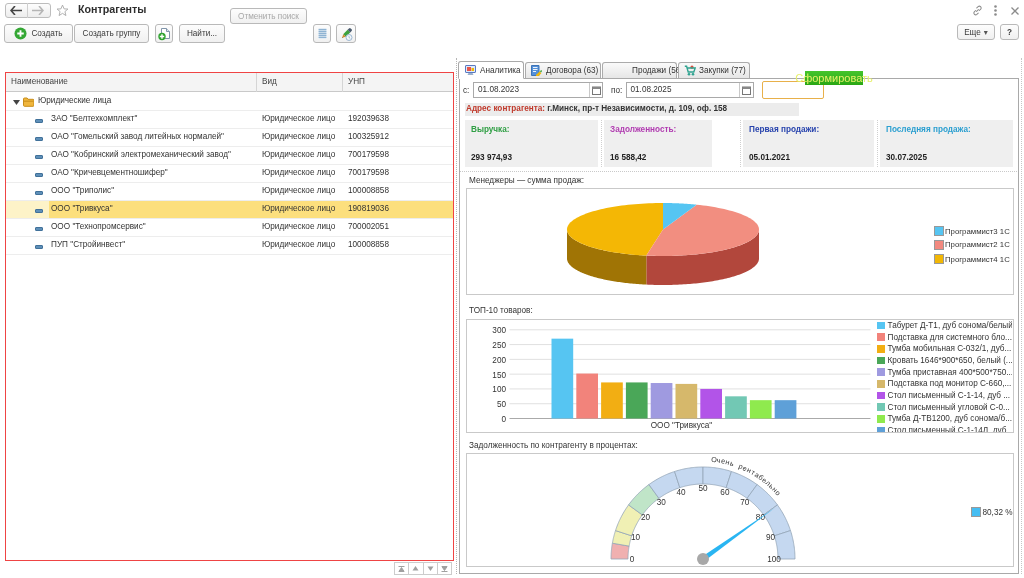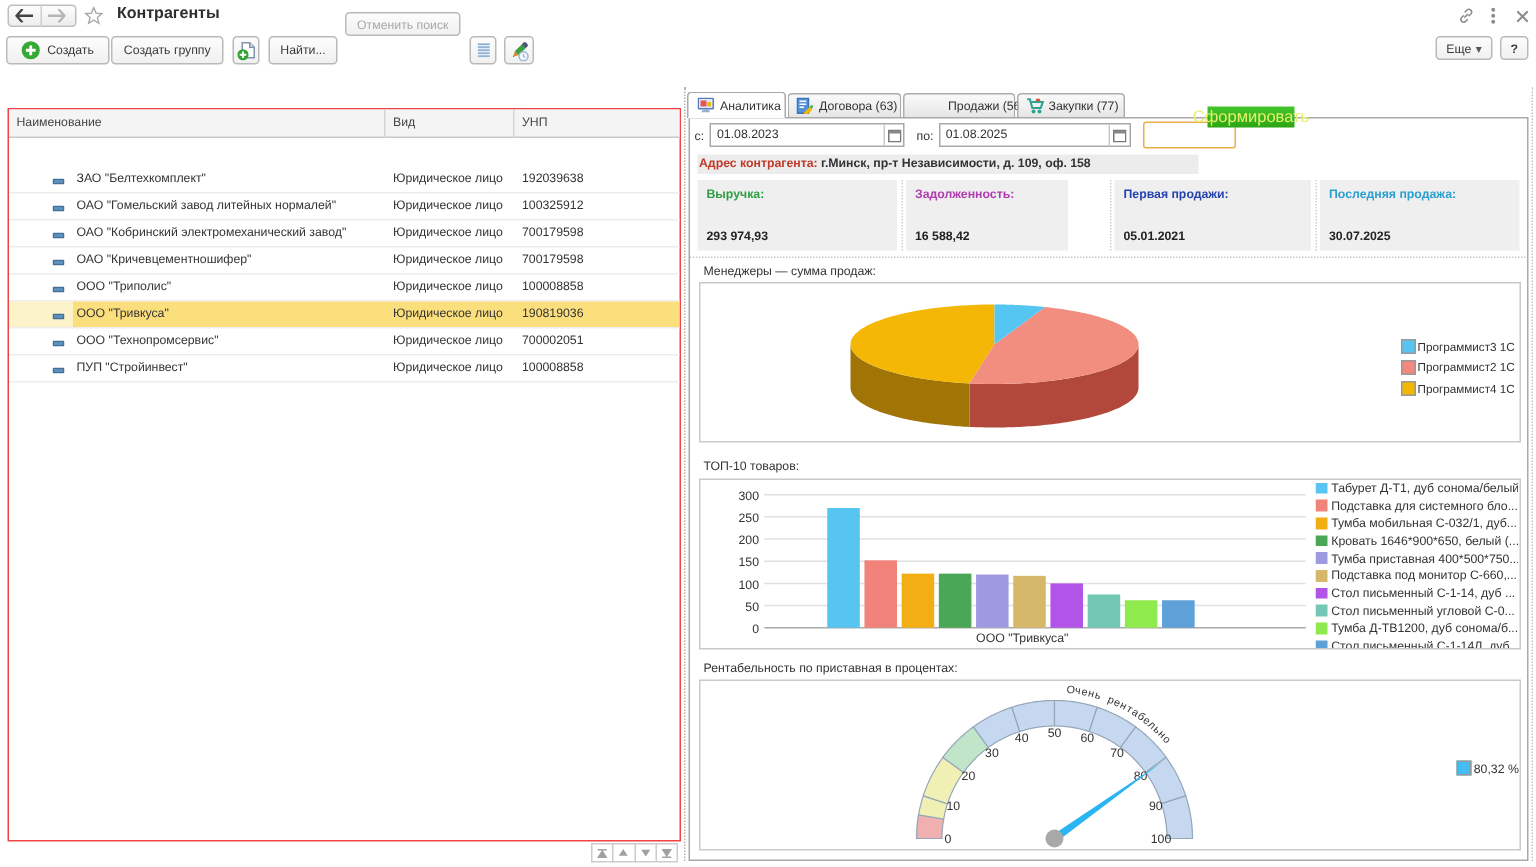--- a/index.html
+++ b/index.html
@@ -74,20 +74,30 @@
 
 <div class="abs" style="left:5px;top:72px;width:449px;height:489px;border:1px solid #ef4444;background:#fff;">
 
   <div class="abs" style="left:0;top:0;width:447px;height:19px;background:#f4f4f4;border-bottom:1px solid #c9c9c9;"></div>
   <div class="abs" style="left:5px;top:4px;color:#444;">Наименование</div>
   <div class="abs" style="left:256px;top:4px;color:#444;">Вид</div>
   <div class="abs" style="left:342px;top:4px;color:#444;">УНП</div>
   <div class="abs" style="left:250px;top:0;width:1px;height:19px;background:#d5d5d5;"></div>
   <div class="abs" style="left:336px;top:0;width:1px;height:19px;background:#d5d5d5;"></div>
 
+  <div class="abs" style="left:0;top:20px;width:447px;height:18px;border-bottom:1px solid #ededed;">
+    <svg class="abs" style="left:7px;top:7px;" width="7" height="5" viewBox="0 0 7 5">
+        <path d="M0 0 h7 l-3.5 5 z" fill="#444"></path>
+      </svg>
+    <svg class="abs" style="left:17px;top:4px;" width="11" height="10" viewBox="0 0 11 10">
+        <path d="M0.5 2 a1 1 0 0 1 1-1 h2.6 l0.9 1.3 h5 a1 1 0 0 1 1 1 v5 a1 1 0 0 1 -1 1 h-8.5 a1 1 0 0 1 -1-1 z" fill="#f0b63d" stroke="#c78d1b"></path>
+        <path d="M0.5 4.2 h10" stroke="#c78d1b"></path>
+      </svg>
+    <div class="abs" style="left:32px;top:3px;">Юридические лица</div>
+  </div>
   <div class="abs" style="left:0;top:38px;width:447px;height:18px;border-bottom:1px solid #ededed;">
     <svg class="abs" style="left:29px;top:7.5px;" width="8" height="4" viewBox="0 0 8 4">
         <rect x="0.5" y="0.5" width="7" height="3" rx="0.5" fill="#5e8fb8" stroke="#41719a"></rect>
       </svg>
     <div class="abs" style="left:45px;top:3px;">ЗАО "Белтехкомплект"</div>
     <div class="abs" style="left:256px;top:3px;">Юридическое лицо</div>
     <div class="abs" style="left:342px;top:3px;">192039638</div>
   </div>
   <div class="abs" style="left:0;top:56px;width:447px;height:18px;border-bottom:1px solid #ededed;">
     <svg class="abs" style="left:29px;top:7.5px;" width="8" height="4" viewBox="0 0 8 4">
@@ -345,21 +355,21 @@
 <div class="abs" style="left:410px;top:93.9px;width:135px;height:10px;overflow:hidden;display:flex;align-items:center;">
       <div style="width:7.5px;height:7.5px;background:#8fea4e;flex:none;"></div>
       <span style="margin-left:3px;white-space:nowrap;">Тумба Д-ТВ1200, дуб сонома/б...</span>
     </div>
 <div class="abs" style="left:410px;top:105.5px;width:135px;height:10px;overflow:hidden;display:flex;align-items:center;">
       <div style="width:7.5px;height:7.5px;background:#5ea0d8;flex:none;"></div>
       <span style="margin-left:3px;white-space:nowrap;">Стол письменный С-1-14Л, дуб...</span>
     </div>
 </div>
 
-<div class="abs" style="left:469px;top:441px;">Рентабельность по приставная в процентах:</div>
+<div class="abs" style="left:469px;top:441px;">Задолженность по контрагенту в процентах:</div>
 <div class="abs" style="left:466px;top:453px;width:548px;height:114px;border:1px solid #c9c9c9;overflow:hidden;">
   <svg class="abs" style="left:0;top:0;" width="546" height="112" viewBox="0 0 546 112">
       <path d="M144.00,105.00 L144.00,104.34 L144.01,103.68 L144.02,103.01 L144.04,102.35 L144.06,101.69 L144.09,101.03 L144.12,100.37 L144.15,99.70 L144.19,99.04 L144.24,98.38 L144.29,97.72 L144.34,97.06 L144.40,96.40 L144.47,95.74 L144.54,95.08 L144.61,94.43 L144.69,93.77 L144.77,93.11 L144.86,92.45 L144.95,91.80 L145.05,91.14 L145.15,90.49 L145.26,89.84 L145.37,89.18 L162.12,92.11 L162.03,92.64 L161.94,93.17 L161.86,93.70 L161.78,94.24 L161.70,94.77 L161.63,95.31 L161.56,95.84 L161.50,96.38 L161.44,96.92 L161.38,97.45 L161.33,97.99 L161.28,98.53 L161.24,99.07 L161.19,99.61 L161.16,100.14 L161.12,100.68 L161.10,101.22 L161.07,101.76 L161.05,102.30 L161.03,102.84 L161.02,103.38 L161.01,103.92 L161.00,104.46 L161.00,105.00 Z" fill="#f0b0b0" stroke="#94a6b8" stroke-width="0.8"></path>
 <path d="M145.37,89.18 L145.46,88.65 L145.56,88.12 L145.66,87.58 L145.77,87.05 L145.88,86.52 L145.99,85.99 L146.10,85.46 L146.22,84.93 L146.34,84.40 L146.46,83.87 L146.58,83.35 L146.71,82.82 L146.85,82.30 L146.98,81.77 L147.12,81.25 L147.26,80.72 L147.41,80.20 L147.55,79.68 L147.70,79.16 L147.86,78.64 L148.01,78.12 L148.17,77.60 L148.34,77.09 L148.50,76.57 L164.67,81.82 L164.54,82.24 L164.40,82.67 L164.27,83.09 L164.14,83.51 L164.02,83.93 L163.90,84.36 L163.78,84.78 L163.66,85.21 L163.54,85.64 L163.43,86.06 L163.32,86.49 L163.21,86.92 L163.11,87.35 L163.00,87.78 L162.90,88.21 L162.81,88.64 L162.71,89.07 L162.62,89.50 L162.53,89.94 L162.44,90.37 L162.36,90.80 L162.27,91.24 L162.19,91.67 L162.12,92.11 Z" fill="#f0f0b4" stroke="#94a6b8" stroke-width="0.8"></path>
 <path d="M148.50,76.57 L148.88,75.43 L149.28,74.29 L149.69,73.16 L150.11,72.03 L150.55,70.91 L151.00,69.79 L151.47,68.68 L151.95,67.58 L152.45,66.48 L152.96,65.39 L153.49,64.31 L154.03,63.23 L154.58,62.16 L155.15,61.10 L155.73,60.05 L156.33,59.00 L156.93,57.96 L157.56,56.93 L158.19,55.91 L158.84,54.89 L159.50,53.89 L160.18,52.89 L160.87,51.90 L161.57,50.92 L175.32,60.92 L174.75,61.71 L174.19,62.52 L173.64,63.33 L173.10,64.15 L172.57,64.98 L172.05,65.81 L171.54,66.65 L171.05,67.50 L170.56,68.35 L170.09,69.21 L169.63,70.08 L169.17,70.95 L168.73,71.83 L168.31,72.71 L167.89,73.60 L167.48,74.49 L167.09,75.39 L166.71,76.30 L166.34,77.21 L165.98,78.12 L165.64,79.04 L165.30,79.96 L164.98,80.89 L164.67,81.82 Z" fill="#f0f0b4" stroke="#94a6b8" stroke-width="0.8"></path>
 <path d="M161.57,50.92 L162.28,49.95 L163.01,48.99 L163.75,48.04 L164.50,47.10 L165.27,46.17 L166.04,45.25 L166.83,44.34 L167.63,43.44 L168.44,42.55 L169.27,41.67 L170.10,40.80 L170.95,39.95 L171.80,39.10 L172.67,38.27 L173.55,37.44 L174.44,36.63 L175.34,35.83 L176.25,35.04 L177.17,34.27 L178.10,33.50 L179.04,32.75 L179.99,32.01 L180.95,31.28 L181.92,30.57 L191.92,44.32 L191.13,44.91 L190.34,45.50 L189.57,46.10 L188.80,46.71 L188.04,47.34 L187.29,47.97 L186.55,48.61 L185.82,49.26 L185.09,49.93 L184.37,50.60 L183.67,51.28 L182.97,51.97 L182.28,52.67 L181.60,53.37 L180.93,54.09 L180.26,54.82 L179.61,55.55 L178.97,56.29 L178.34,57.04 L177.71,57.80 L177.10,58.57 L176.50,59.34 L175.91,60.13 L175.32,60.92 Z" fill="#c0e5c8" stroke="#94a6b8" stroke-width="0.8"></path>
 <path d="M181.92,30.57 L182.90,29.87 L183.89,29.18 L184.89,28.50 L185.89,27.84 L186.91,27.19 L187.93,26.56 L188.96,25.93 L190.00,25.33 L191.05,24.73 L192.10,24.15 L193.16,23.58 L194.23,23.03 L195.31,22.49 L196.39,21.96 L197.48,21.45 L198.58,20.95 L199.68,20.47 L200.79,20.00 L201.91,19.55 L203.03,19.11 L204.16,18.69 L205.29,18.28 L206.43,17.88 L207.57,17.50 L212.82,33.67 L211.89,33.98 L210.96,34.30 L210.04,34.64 L209.12,34.98 L208.21,35.34 L207.30,35.71 L206.39,36.09 L205.49,36.48 L204.60,36.89 L203.71,37.31 L202.83,37.73 L201.95,38.17 L201.08,38.63 L200.21,39.09 L199.35,39.56 L198.50,40.05 L197.65,40.54 L196.81,41.05 L195.98,41.57 L195.15,42.10 L194.33,42.64 L193.52,43.19 L192.71,43.75 L191.92,44.32 Z" fill="#c5d8f0" stroke="#94a6b8" stroke-width="0.8"></path>
 <path d="M207.57,17.50 L208.72,17.14 L209.87,16.79 L211.03,16.45 L212.19,16.13 L213.35,15.83 L214.52,15.54 L215.70,15.27 L216.87,15.01 L218.05,14.77 L219.23,14.54 L220.42,14.33 L221.61,14.13 L222.80,13.95 L223.99,13.79 L225.19,13.64 L226.38,13.50 L227.58,13.39 L228.78,13.28 L229.98,13.20 L231.19,13.13 L232.39,13.07 L233.59,13.03 L234.80,13.01 L236.00,13.00 L236.00,30.00 L235.02,30.01 L234.04,30.03 L233.06,30.06 L232.07,30.10 L231.09,30.16 L230.12,30.23 L229.14,30.31 L228.16,30.41 L227.18,30.52 L226.21,30.64 L225.24,30.78 L224.27,30.92 L223.30,31.08 L222.33,31.26 L221.37,31.44 L220.41,31.64 L219.45,31.85 L218.49,32.07 L217.54,32.31 L216.59,32.56 L215.64,32.82 L214.70,33.09 L213.76,33.37 L212.82,33.67 Z" fill="#c5d8f0" stroke="#94a6b8" stroke-width="0.8"></path>
 <path d="M236.00,13.00 L237.20,13.01 L238.41,13.03 L239.61,13.07 L240.81,13.13 L242.02,13.20 L243.22,13.28 L244.42,13.39 L245.62,13.50 L246.81,13.64 L248.01,13.79 L249.20,13.95 L250.39,14.13 L251.58,14.33 L252.77,14.54 L253.95,14.77 L255.13,15.01 L256.30,15.27 L257.48,15.54 L258.65,15.83 L259.81,16.13 L260.97,16.45 L262.13,16.79 L263.28,17.14 L264.43,17.50 L259.18,33.67 L258.24,33.37 L257.30,33.09 L256.36,32.82 L255.41,32.56 L254.46,32.31 L253.51,32.07 L252.55,31.85 L251.59,31.64 L250.63,31.44 L249.67,31.26 L248.70,31.08 L247.73,30.92 L246.76,30.78 L245.79,30.64 L244.82,30.52 L243.84,30.41 L242.86,30.31 L241.88,30.23 L240.91,30.16 L239.93,30.10 L238.94,30.06 L237.96,30.03 L236.98,30.01 L236.00,30.00 Z" fill="#c5d8f0" stroke="#94a6b8" stroke-width="0.8"></path>
 <path d="M264.43,17.50 L265.57,17.88 L266.71,18.28 L267.84,18.69 L268.97,19.11 L270.09,19.55 L271.21,20.00 L272.32,20.47 L273.42,20.95 L274.52,21.45 L275.61,21.96 L276.69,22.49 L277.77,23.03 L278.84,23.58 L279.90,24.15 L280.95,24.73 L282.00,25.33 L283.04,25.93 L284.07,26.56 L285.09,27.19 L286.11,27.84 L287.11,28.50 L288.11,29.18 L289.10,29.87 L290.08,30.57 L280.08,44.32 L279.29,43.75 L278.48,43.19 L277.67,42.64 L276.85,42.10 L276.02,41.57 L275.19,41.05 L274.35,40.54 L273.50,40.05 L272.65,39.56 L271.79,39.09 L270.92,38.63 L270.05,38.17 L269.17,37.73 L268.29,37.31 L267.40,36.89 L266.51,36.48 L265.61,36.09 L264.70,35.71 L263.79,35.34 L262.88,34.98 L261.96,34.64 L261.04,34.30 L260.11,33.98 L259.18,33.67 Z" fill="#c5d8f0" stroke="#94a6b8" stroke-width="0.8"></path>

